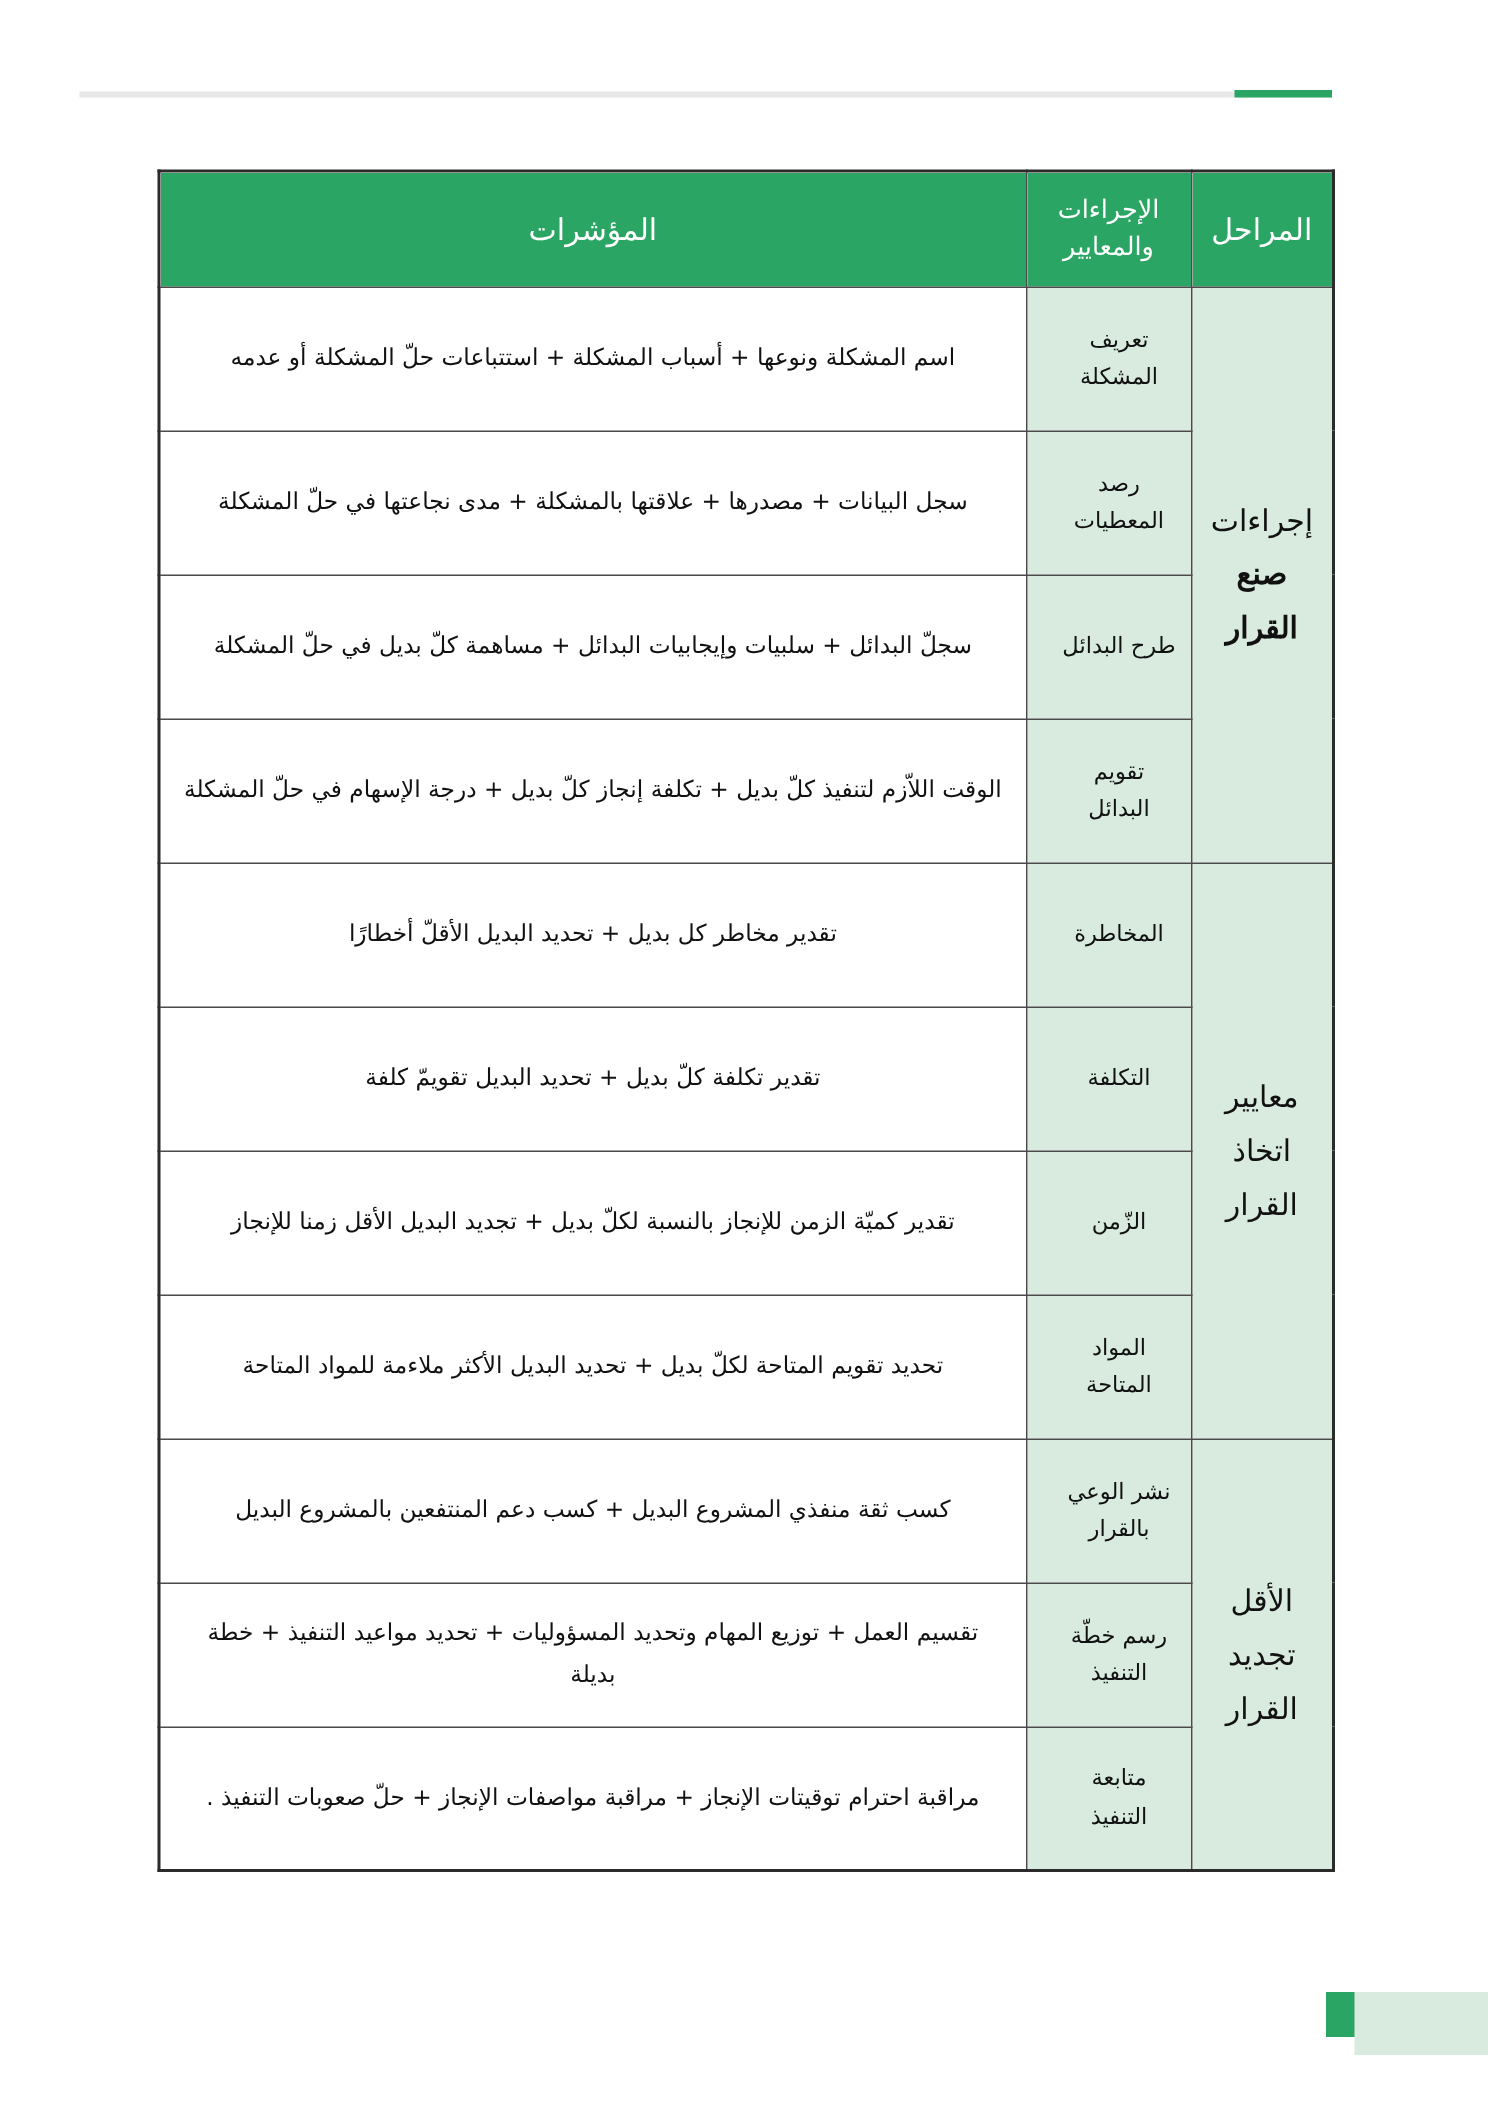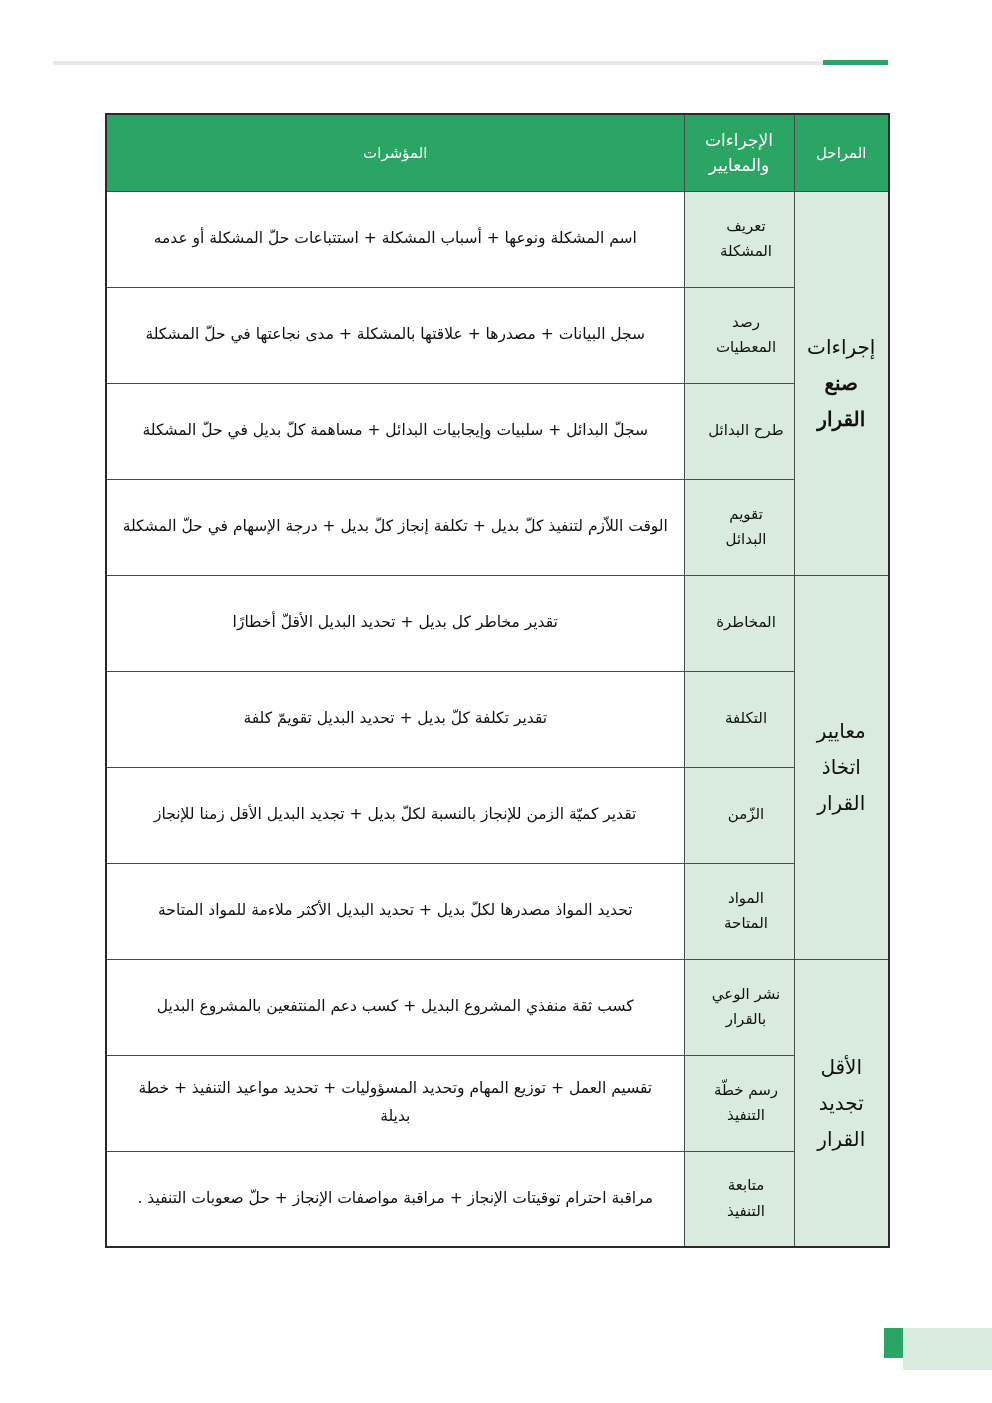--- a/index.html
+++ b/index.html
@@ -59,21 +59,21 @@
     text-align: center;
     vertical-align: middle;
     padding: 4px 8px;
     overflow: hidden;
   }
   .decision-table thead th {
     background: var(--green);
     color: #ffffff;
     font-weight: normal;
     height: 77px;
-    font-size: 15px;
+    font-size: 20px;
     line-height: 1.5;
   }
   .decision-table thead th.proc-header {
     font-size: 17px;
     line-height: 1.45;
     padding: 4px 0;
   }
   .decision-table tbody tr { height: 96px; }
   .decision-table td.stage-cell {
     background: var(--light-green);
@@ -181,21 +181,21 @@
       <tr>
         <td class="proc-cell">التكلفة</td>
         <td class="ind-cell">تقدير تكلفة كلّ بديل + تحديد البديل تقويمّ كلفة</td>
       </tr>
       <tr>
         <td class="proc-cell">الزّمن</td>
         <td class="ind-cell">تقدير كميّة الزمن للإنجاز بالنسبة لكلّ بديل + تجديد البديل الأقل زمنا للإنجاز</td>
       </tr>
       <tr>
         <td class="proc-cell">المواد المتاحة</td>
-        <td class="ind-cell">تحديد المواذ مصدرها لكلّ بديل + تحديد البديل الأكثر ملاءمة للمواد المتاحة</td>
+        <td class="ind-cell">تحديد تقويم المتاحة لكلّ بديل + تحديد البديل الأكثر ملاءمة للمواد المتاحة</td>
       </tr>
 
       <tr>
         <td rowspan="3" class="stage-cell">
           <div class="stage-lines">
             <span>الأقل</span>
             <span>تجديد</span>
             <span>القرار</span>
           </div>
         </td>

